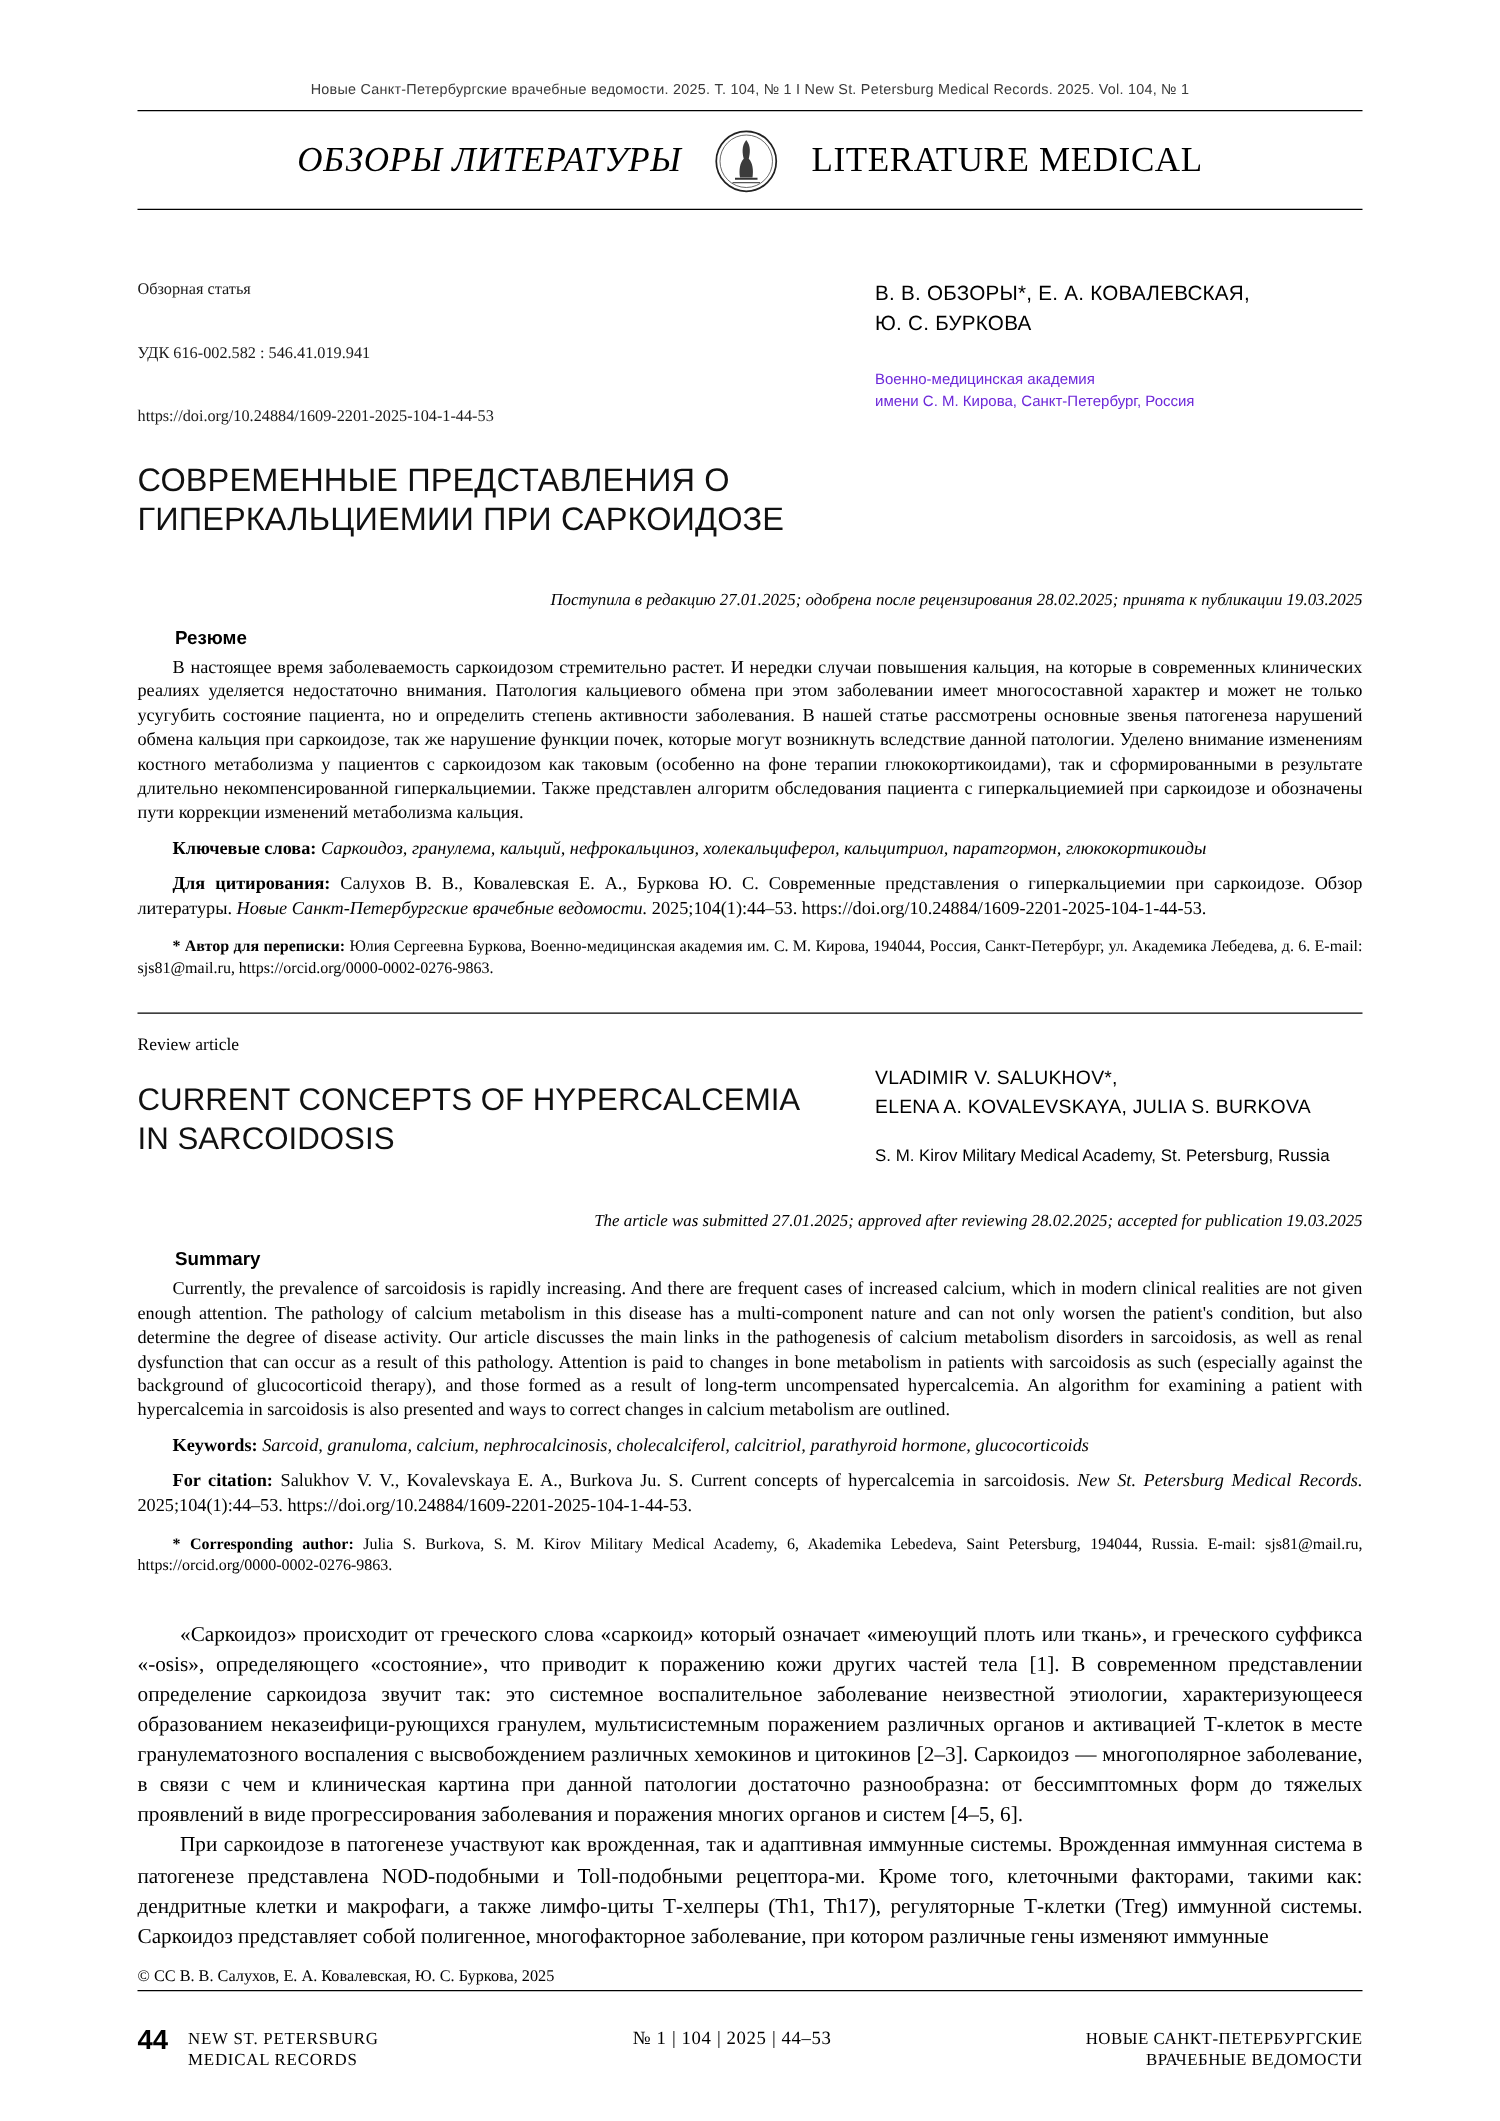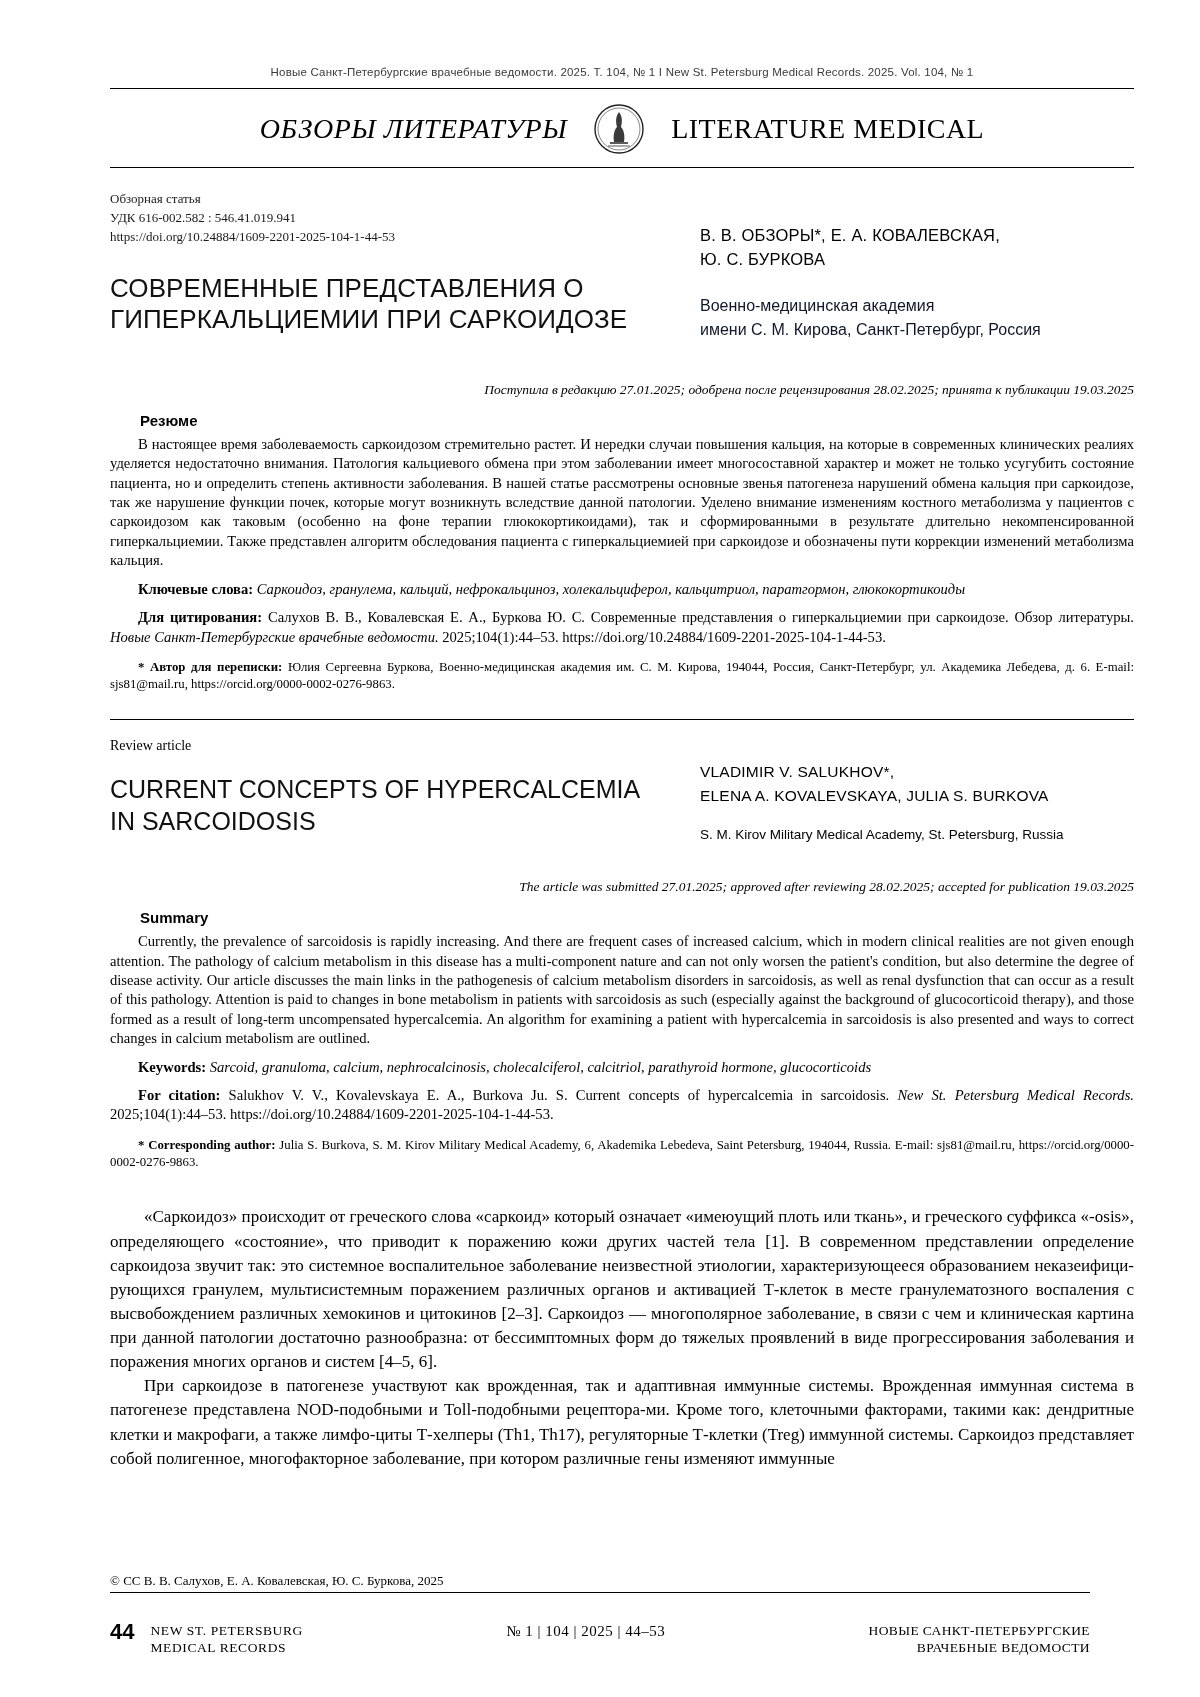--- a/index.html
+++ b/index.html
@@ -12,21 +12,21 @@
     min-height: 1697px;
     font-family: "Liberation Serif", serif;
     color: #000000;
     -webkit-font-smoothing: antialiased;
   }
   .page {
     position: relative;
     width: 1200px;
     height: 1697px;
     box-sizing: border-box;
-    padding: 60px 66px 40px 110px;
+    padding: 60px 110px 40px 110px;
   }
 
   
   .running-head {
     text-align: center;
     font-family: "Liberation Sans", sans-serif;
     font-size: 11.5px;
     letter-spacing: 0.2px;
     color: #3a3a3a;
     margin-top: 6px;
@@ -72,41 +72,42 @@
     display: flex;
     gap: 30px;
     margin-top: 22px;
   }
   .meta-left { width: 560px; flex: 0 0 560px; }
   .meta-right { flex: 1 1 auto; padding-top: 34px;}
   .meta-line {
     font-size: 13px;
     line-height: 1.45;
     color: #1a1a1a;
+    margin-top: 32px;
   }
   .article-title {
     font-family: "Liberation Sans", sans-serif;
     font-size: 26px;
     line-height: 1.22;
     letter-spacing: 0.1px;
     margin-top: 26px;
     color: #111;
   }
   .authors {
     font-family: "Liberation Sans", sans-serif;
     font-size: 16.5px;
     line-height: 1.45;
     letter-spacing: 0.2px;
   }
   .affil {
     font-family: "Liberation Sans", sans-serif;
-    font-size: 16px;
+    font-size: 12px;
     line-height: 1.5;
     margin-top: 22px;
-    color: #0f172a;
+    color: #6d28d9;
   }
 
   
   .dates {
     text-align: right;
     font-style: italic;
     font-size: 13.5px;
     margin-top: 40px;
   }
   .dates.en { margin-top: 34px; }

